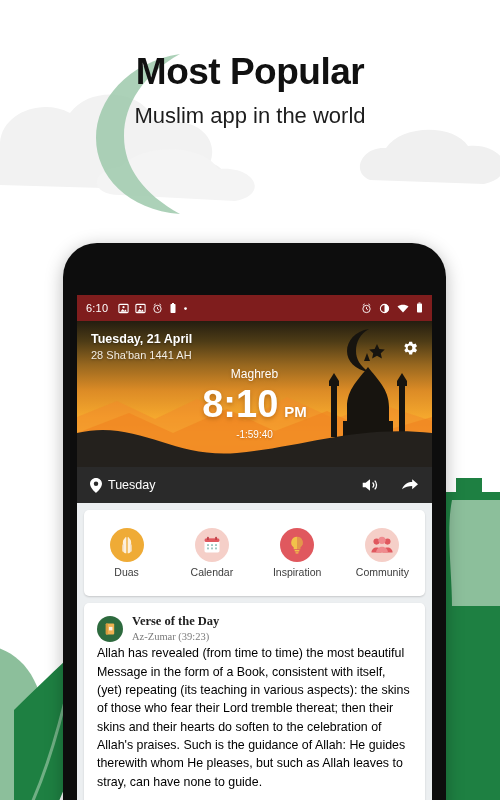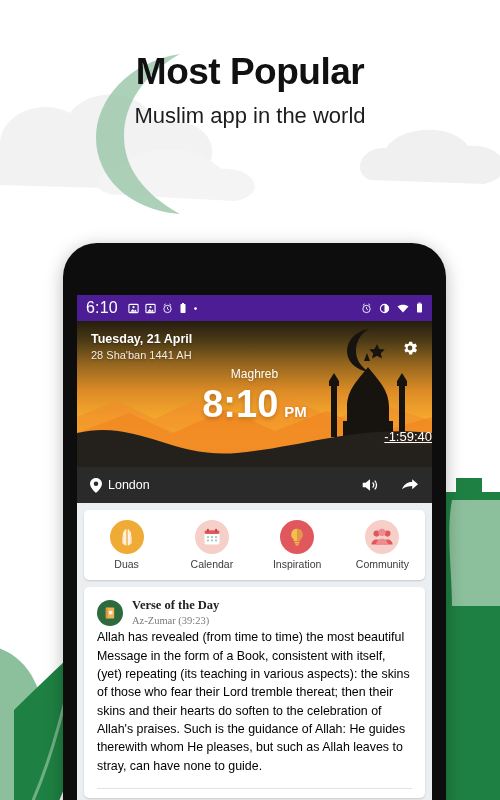--- a/index.html
+++ b/index.html
@@ -39,23 +39,23 @@
   }
   .phone-screen {
     position:absolute; left:14px; top:52px;
     width:355px; height:548px;
     background:#ffffff;
     overflow:hidden;
   }
 
   
   .statusbar {
-    height:26px; background:#4c1d95;
+    height:26px; background:#7f1d1d;
     display:flex; align-items:center;
-    padding:0 9px; color:#ffffff; font-size:16px;
+    padding:0 9px; color:#ffffff; font-size:11px;
     position:relative; z-index:3;
   }
   .sb-time { font-weight:normal; letter-spacing:0.2px; }
   .sb-left-icons { display:flex; align-items:center; gap:6px; margin-left:10px; }
   .sb-right-icons { display:flex; align-items:center; gap:7px; margin-left:auto; }
   .sb-ic { display:block; }
 
   
   .prayer-header {
     position:relative; height:146px; overflow:hidden;
@@ -79,37 +79,37 @@
   .ph-timerow {
     position:absolute; left:0; right:0; top:64px;
     display:flex; align-items:baseline; justify-content:center; gap:6px;
   }
   .ph-time {
     color:#ffffff; font-size:38px; font-weight:bold; line-height:1;
     text-shadow:0 2px 4px rgba(120,60,0,.4);
   }
   .ph-ampm { color:#ffffff; font-size:15px; font-weight:bold; text-shadow:0 1px 3px rgba(120,60,0,.4); }
   .ph-count {
-    position:absolute; left:0; right:0; top:108px; text-align:right;
-    color:#ffffff; font-size:13px; text-shadow:0 1px 2px rgba(120,60,0,.4);text-decoration:underline;
+    position:absolute; left:0; right:0; top:108px; text-align:center;
+    color:#ffffff; font-size:10px; text-shadow:0 1px 2px rgba(120,60,0,.4);
   }
 
   
   .locbar {
     height:36px; background:#2a2a2a; display:flex; align-items:center;
     padding:0 13px; color:#ffffff;
   }
   .loc-name { font-size:12.5px; margin-left:6px; }
   .loc-actions { margin-left:auto; display:flex; align-items:center; gap:22px; }
 
   
   .app-body { background:#eceff1; height:386px; padding:7px 7px 0 7px; }
 
   .tiles-card {
-    background:#ffffff; border-radius:5px; height:70px;
+    background:#ffffff; border-radius:5px; height:86px;
     display:flex; align-items:center;
     box-shadow:0 1px 2px rgba(0,0,0,.16);
   }
   .tile { flex:1; text-align:center; cursor:pointer; }
   .tile-circle {
     width:34px; height:34px; border-radius:50%; margin:0 auto 4px auto;
     display:flex; align-items:center; justify-content:center;
   }
   .tile-label { font-size:10.5px; color:#3c3c3c; }
 
@@ -268,21 +268,21 @@
           <span class="ph-ampm">PM</span>
         </div>
         <div class="ph-count">-1:59:40</div>
       </div>
     </div>
 
     <div class="locbar">
       <svg width="12" height="15" viewBox="0 0 16 20">
         <path fill="#ffffff" d="M8 0C3.6 0 0 3.5 0 7.8 0 13.5 8 20 8 20s8-6.5 8-12.2C16 3.5 12.4 0 8 0zm0 10.8a3 3 0 1 1 0-6 3 3 0 0 1 0 6z"></path>
       </svg>
-      <span class="loc-name">London</span>
+      <span class="loc-name">Tuesday</span>
       <span class="loc-actions">
         <svg width="18" height="16" viewBox="0 0 24 22">
           <path fill="#ffffff" d="M2 8v6h4l6 5V3L6 8H2z"></path>
           <path fill="none" stroke="#ffffff" stroke-width="1.8" d="M15.5 7.5a5 5 0 0 1 0 7M18.5 5a8.5 8.5 0 0 1 0 12"></path>
         </svg>
         <svg width="18" height="16" viewBox="0 0 24 22">
           <path fill="#ffffff" d="M1 17c3-8 9-10 14-10V3l8 7-8 7v-4.5C10.5 12.5 5 13.5 1 17z"></path>
         </svg>
       </span>
     </div>

